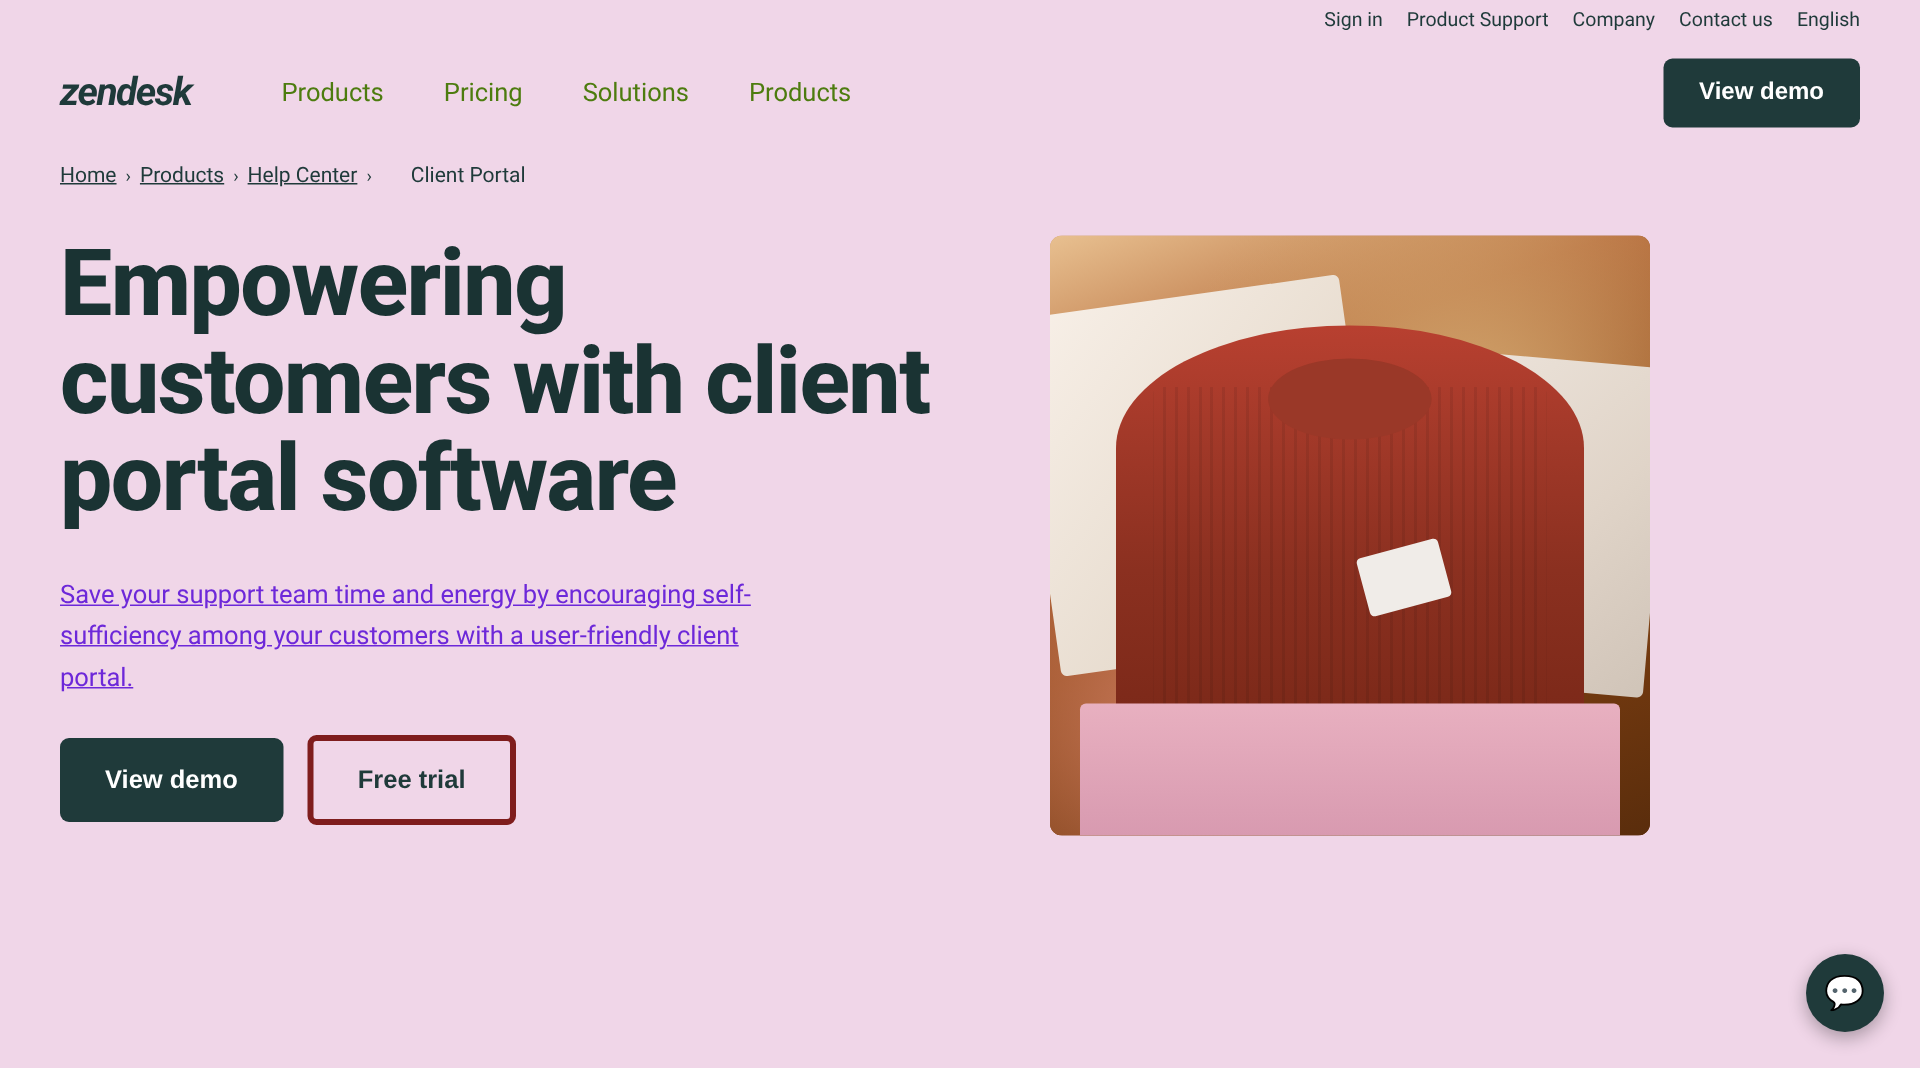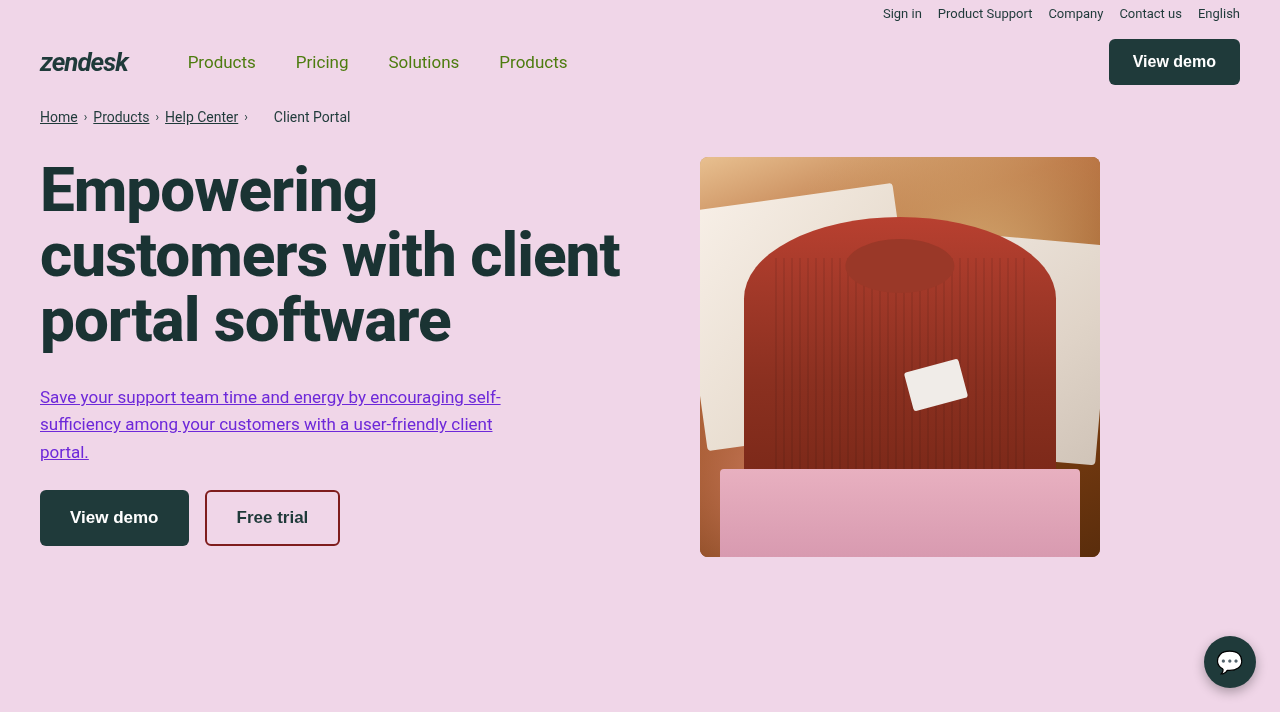--- a/index.html
+++ b/index.html
@@ -147,21 +147,21 @@
       border: none;
       padding: 18px 30px;
       border-radius: 6px;
       font-size: 17px;
       font-weight: 600;
       cursor: pointer;
     }
     .btn-hero-trial {
       background: transparent;
       color: #1f3a3a;
-      border: 2px solid #7f1d1d;
+      border: 4px solid #7f1d1d;
       padding: 16px 30px;
       border-radius: 6px;
       font-size: 17px;
       font-weight: 600;
       cursor: pointer;
     }
 
     
     .hero-image-container {
       width: 400px;

